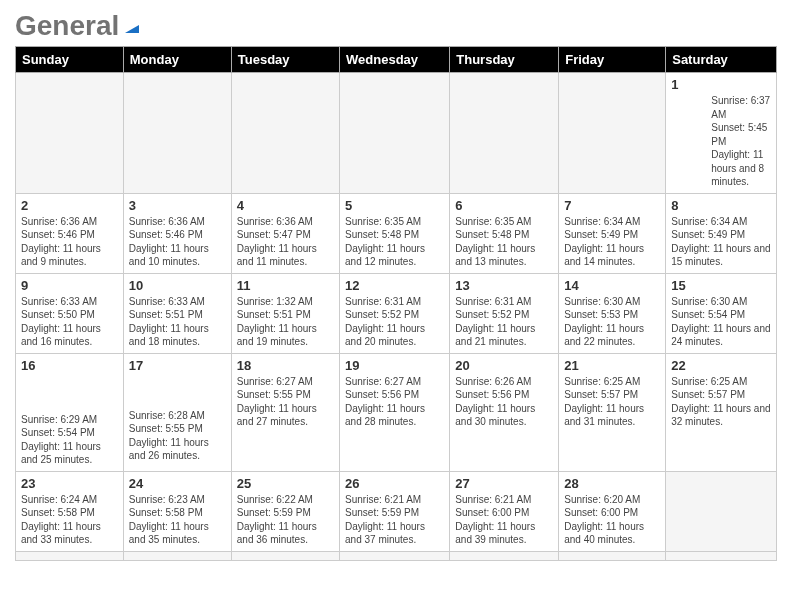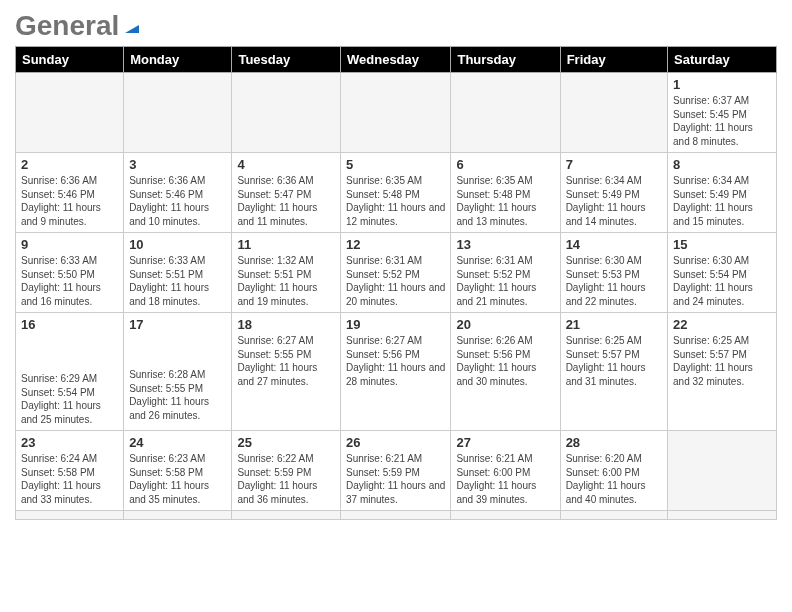--- a/index.html
+++ b/index.html
@@ -52,21 +52,21 @@
     <tbody id="calendar-body">
         <tr>
           <td class="empty"></td>
           <td class="empty"></td>
           <td class="empty"></td>
           <td class="empty"></td>
           <td class="empty"></td>
           <td class="empty"></td>
           <td>
             <span class="day-num">1</span>
-            <div class="day-info" style="white-space: pre-line;">Sunrise: 6:37 AM
+            <div class="day-info" style="white-space: pre-line; margin-left: 40px;">Sunrise: 6:37 AM
 Sunset: 5:45 PM
 Daylight: 11 hours and 8 minutes.</div>
           </td>
         </tr>
         <tr>
           <td>
             <span class="day-num">2</span>
             <div class="day-info" style="white-space: pre-line;">Sunrise: 6:36 AM
 Sunset: 5:46 PM
 Daylight: 11 hours and 9 minutes.</div>

